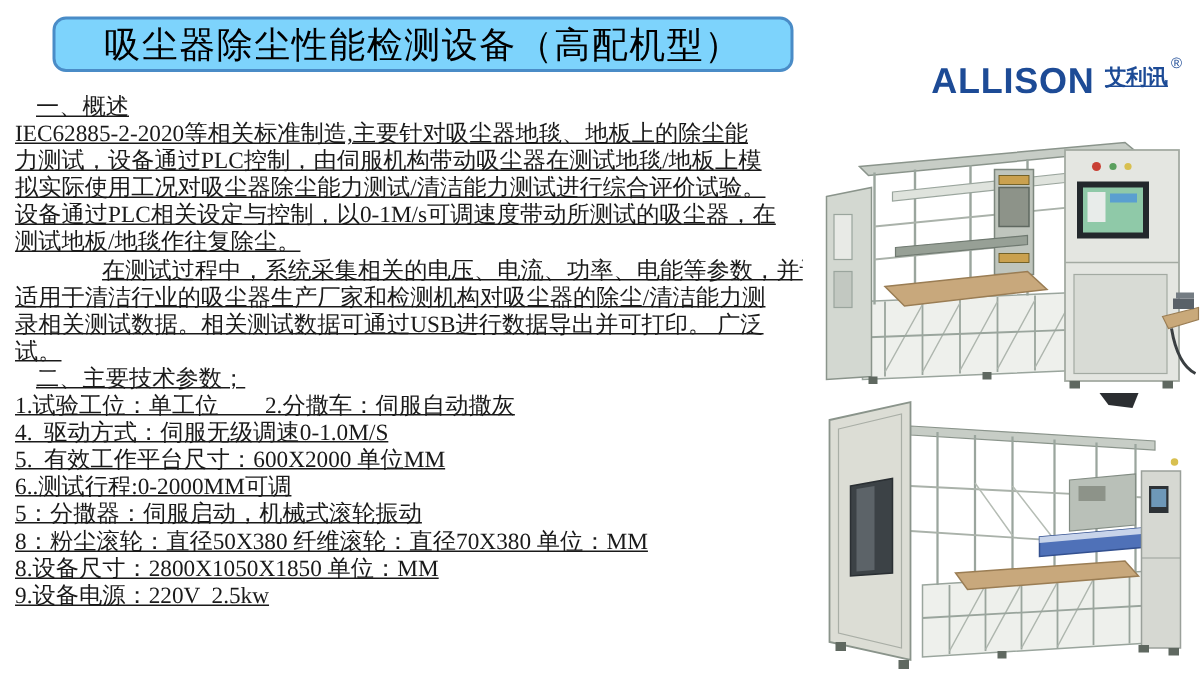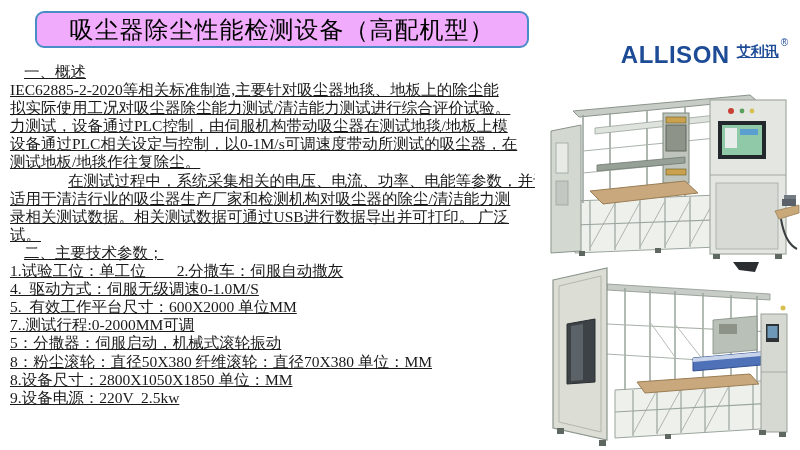--- a/index.html
+++ b/index.html
@@ -3,21 +3,21 @@
 <meta charset="utf-8">
 <style>
   html,body{margin:0;padding:0;}
   .slide{
     position:relative;width:800px;height:450px;background:#ffffff;overflow:hidden;
     font-family:"Liberation Serif","DejaVu Serif",serif;color:#1a1a1a;
   }
   
   .title-box{
     position:absolute;left:35px;top:11px;width:494px;height:37px;
-    background:#f0abfc;border:2px solid #4a8cc7;border-radius:9px;
+    background:#7dd3fc;border:2px solid #4a8cc7;border-radius:9px;
     display:flex;align-items:center;justify-content:center;box-sizing:border-box;
   }
   .title-box span{
     font-size:24px;letter-spacing:1px;color:#000;white-space:nowrap;
   }
   
   .logo{
     position:absolute;right:12px;top:43px;display:flex;align-items:flex-start;
     font-family:"Liberation Sans","DejaVu Sans",sans-serif;color:#1d4b96;line-height:1;
   }
@@ -49,33 +49,33 @@
 
   <div class="logo">
     <span class="logo-latin">ALLISON</span>
     <span class="logo-cjk">艾利讯</span>
     <span class="logo-reg">®</span>
   </div>
 
   <div class="textcol">
     <div class="tline heading">一、概述</div>
     <div class="tline">IEC62885-2-2020等相关标准制造,主要针对吸尘器地毯、地板上的除尘能</div>
+    <div class="tline">力测试，设备通过PLC控制，由伺服机构带动吸尘器在测试地毯/地板上模</div>
     <div class="tline">拟实际使用工况对吸尘器除尘能力测试/清洁能力测试进行综合评价试验。</div>
-    <div class="tline">力测试，设备通过PLC控制，由伺服机构带动吸尘器在测试地毯/地板上模</div>
     <div class="tline">设备通过PLC相关设定与控制，以0-1M/s可调速度带动所测试的吸尘器，在</div>
     <div class="tline">测试地板/地毯作往复除尘。</div>
     <div class="tline pind">在测试过程中，系统采集相关的电压、电流、功率、电能等参数，并记</div>
     <div class="tline">适用于清洁行业的吸尘器生产厂家和检测机构对吸尘器的除尘/清洁能力测</div>
     <div class="tline">录相关测试数据。相关测试数据可通过USB进行数据导出并可打印。 广泛</div>
     <div class="tline">试。</div>
     <div class="tline heading">二、主要技术参数；</div>
     <div class="tline">1.试验工位：单工位        2.分撒车：伺服自动撒灰</div>
     <div class="tline">4.  驱动方式：伺服无级调速0-1.0M/S</div>
     <div class="tline">5.  有效工作平台尺寸：600X2000 单位MM</div>
-    <div class="tline">7..测试行程:0-2000MM可调</div>
+    <div class="tline">6..测试行程:0-2000MM可调</div>
     <div class="tline">5：分撒器：伺服启动，机械式滚轮振动</div>
     <div class="tline">8：粉尘滚轮：直径50X380 纤维滚轮：直径70X380 单位：MM</div>
     <div class="tline">8.设备尺寸：2800X1050X1850 单位：MM</div>
     <div class="tline">9.设备电源：220V  2.5kw</div>
   </div>
 
   <svg class="photo1" viewBox="0 0 265 192" xmlns="http://www.w3.org/2000/svg">
     <rect x="0" y="0" width="265" height="192" fill="#ffffff"></rect>
 
     <polygon points="40,128 230,120 230,172 40,180" fill="#eef0ec" stroke="#9aa59d" stroke-width="1"></polygon>

